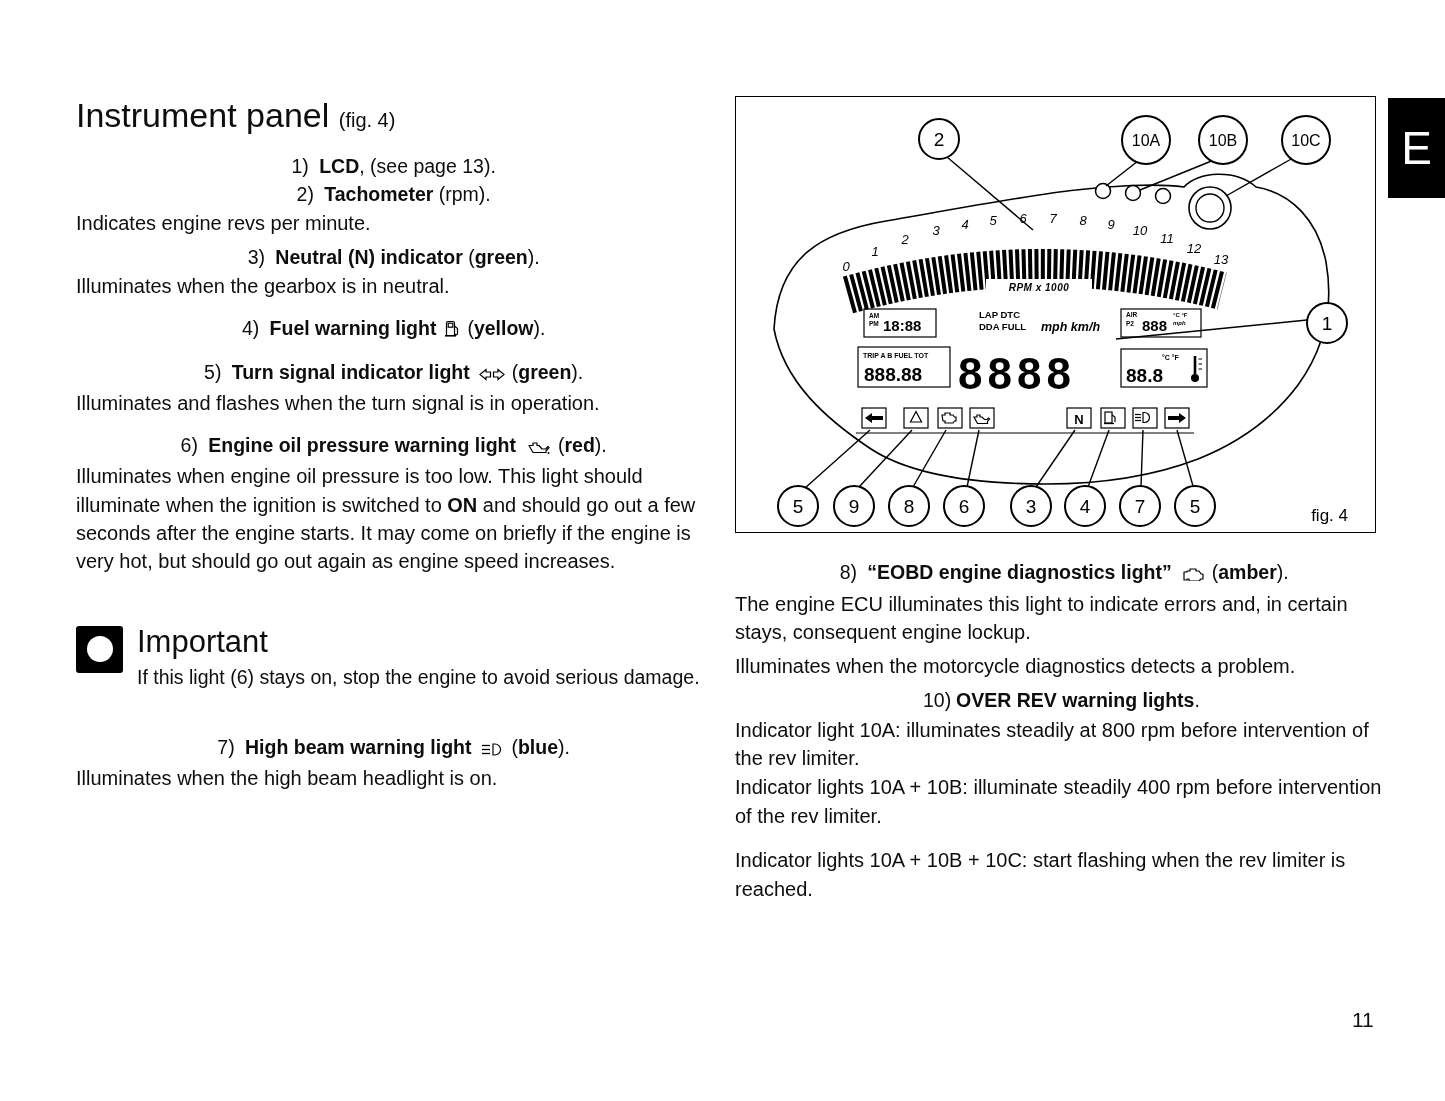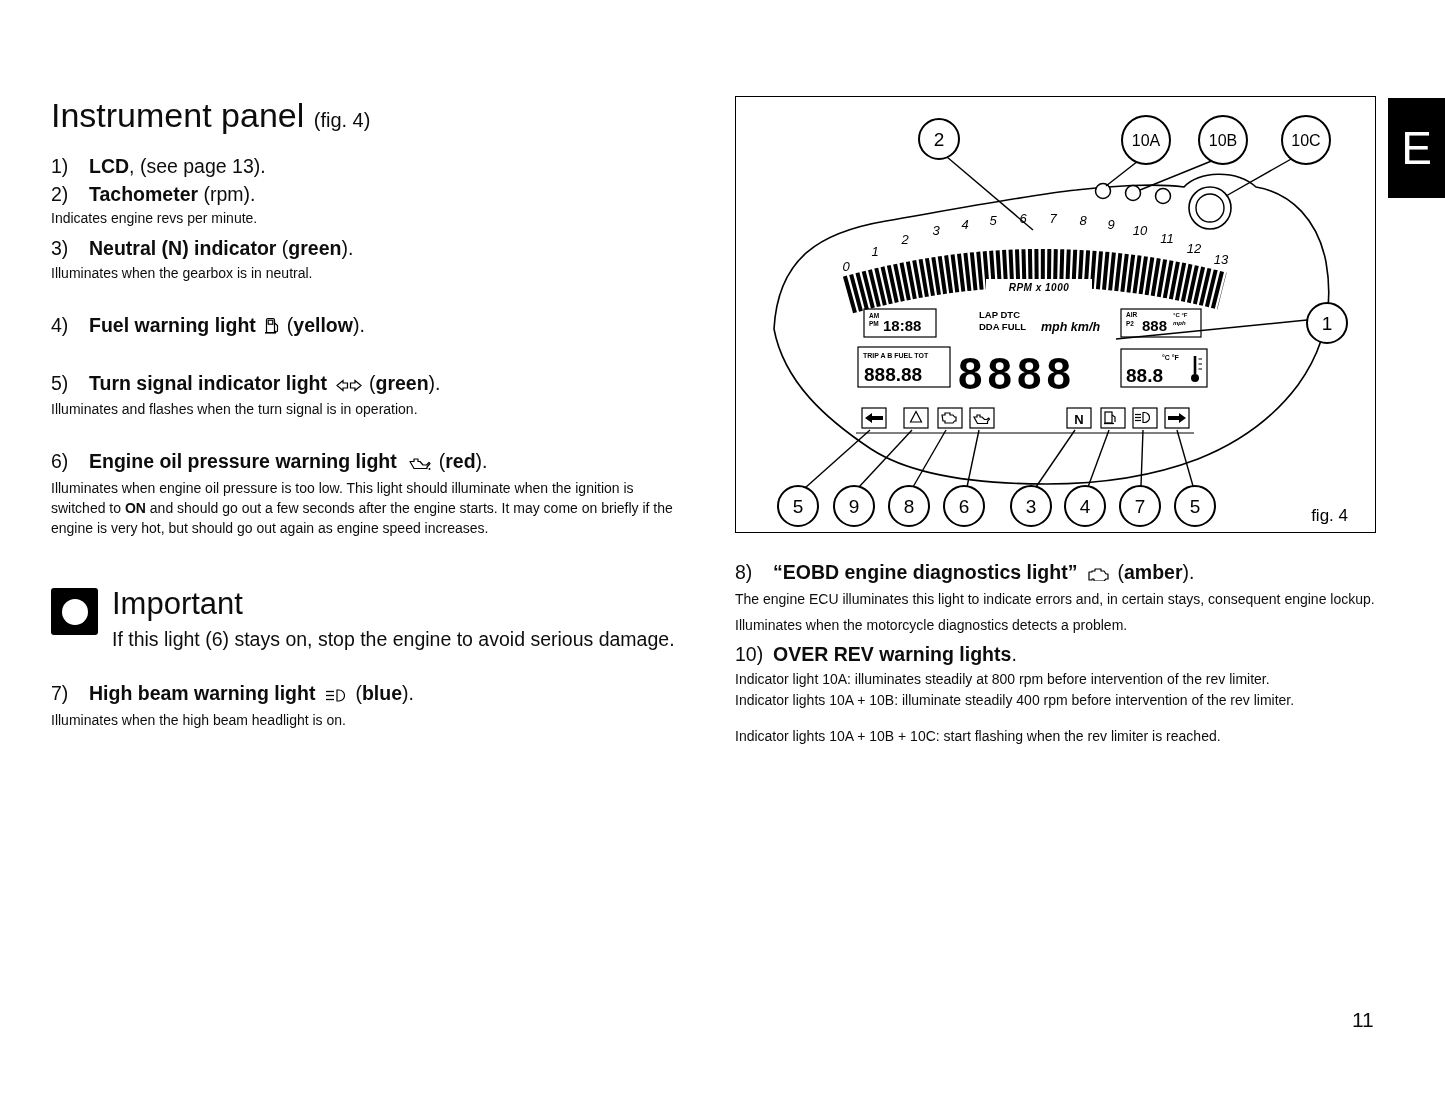--- a/index.html
+++ b/index.html
@@ -1,34 +1,34 @@
 <!DOCTYPE html>
 <html><head>
 <meta charset="utf-8">
 <style>
   html,body { margin:0; padding:0; }
   body {
     width:1445px; height:1101px; background:#ffffff; position:relative;
     font-family:"Liberation Sans", sans-serif; color:#0d0d0d; overflow:hidden;
   }
-  .col-left  { position:absolute; left:51px;  top:96px;  width:625px; }
+  .col-left  { position:absolute; left:76px;  top:96px;  width:625px; }
   .col-right { position:absolute; left:735px; top:96px;  width:648px; }
 
   .title { font-size:34px; font-weight:400; margin:0 0 18px 0; }
   .title .figref { font-size:20px; }
 
-  .item-head { font-size:19.5px; line-height:1.42; }
+  .item-head { font-size:19.5px; line-height:1.42;text-align:center; }
   .num  { display:inline-block; width:38px; }
   .bold { font-weight:700; }
-  .desc { font-size:14px; line-height:1.42; margin:1px 0 6px 0; }
-  .mt   { margin-top:28px; }
+  .desc { font-size:20px; line-height:1.42; margin:1px 0 6px 0; }
+  .mt   { margin-top:14px; }
 
   .inl-icon { display:inline-block; vertical-align:-2px; margin:0 7px 0 9px; }
 
-  .important { margin:46px 0 26px 0; }
+  .important { margin:46px 0 42px 0; }
   .imp-icon { float:left; width:47px; height:47px; background:#000; border-radius:3px;
               margin:4px 14px 2px 0; display:flex; align-items:center; justify-content:center; }
   .imp-circle { width:26px; height:26px; background:#fff; border-radius:50%; }
   .imp-head { font-size:31px; font-weight:400; padding-top:2px; }
   .imp-body { font-size:19.5px; line-height:1.42; margin:4px 0 0 0; }
   .clear { clear:both; }
 
   .fig-box { width:641px; height:437px; border:1.6px solid #000; box-sizing:border-box;
              position:relative; margin-bottom:26px; background:#fff; }
   .fig-svg text { font-family:"Liberation Sans", sans-serif; fill:#000; }

